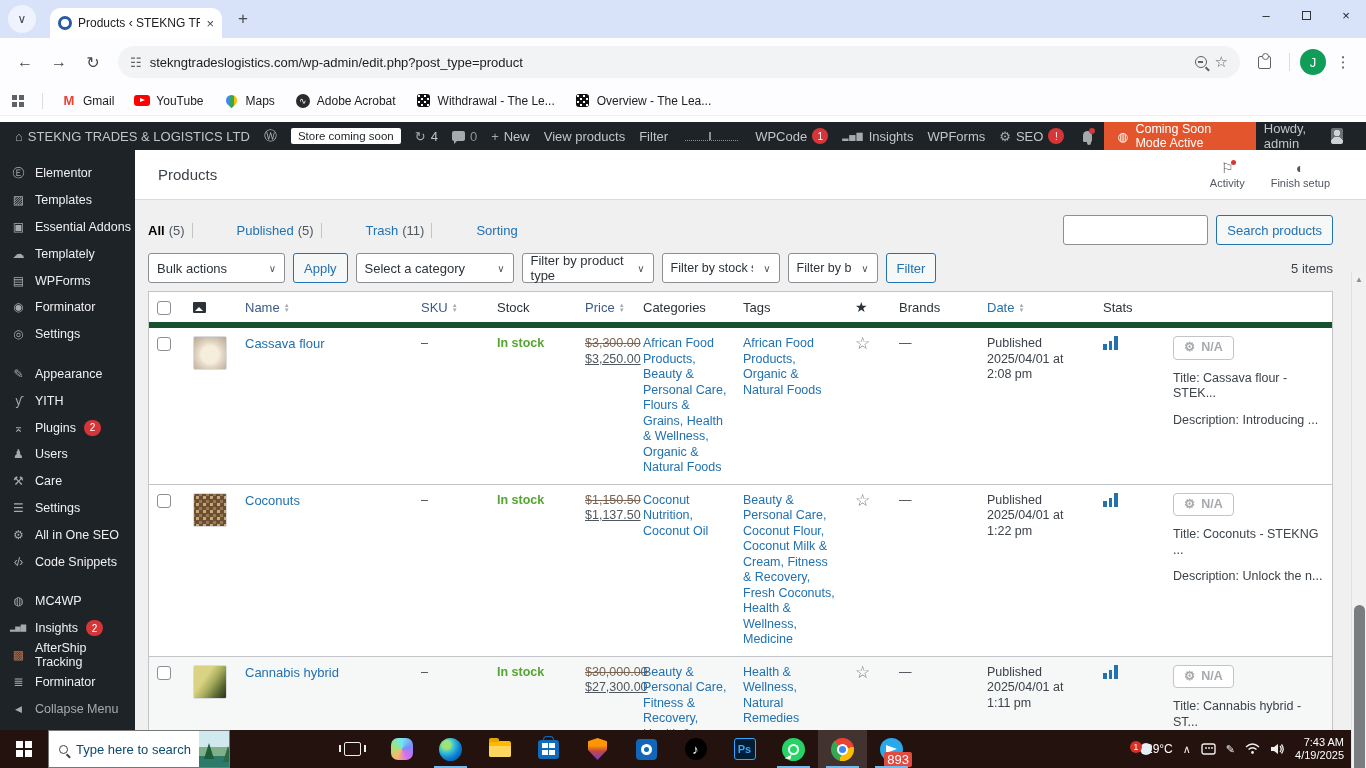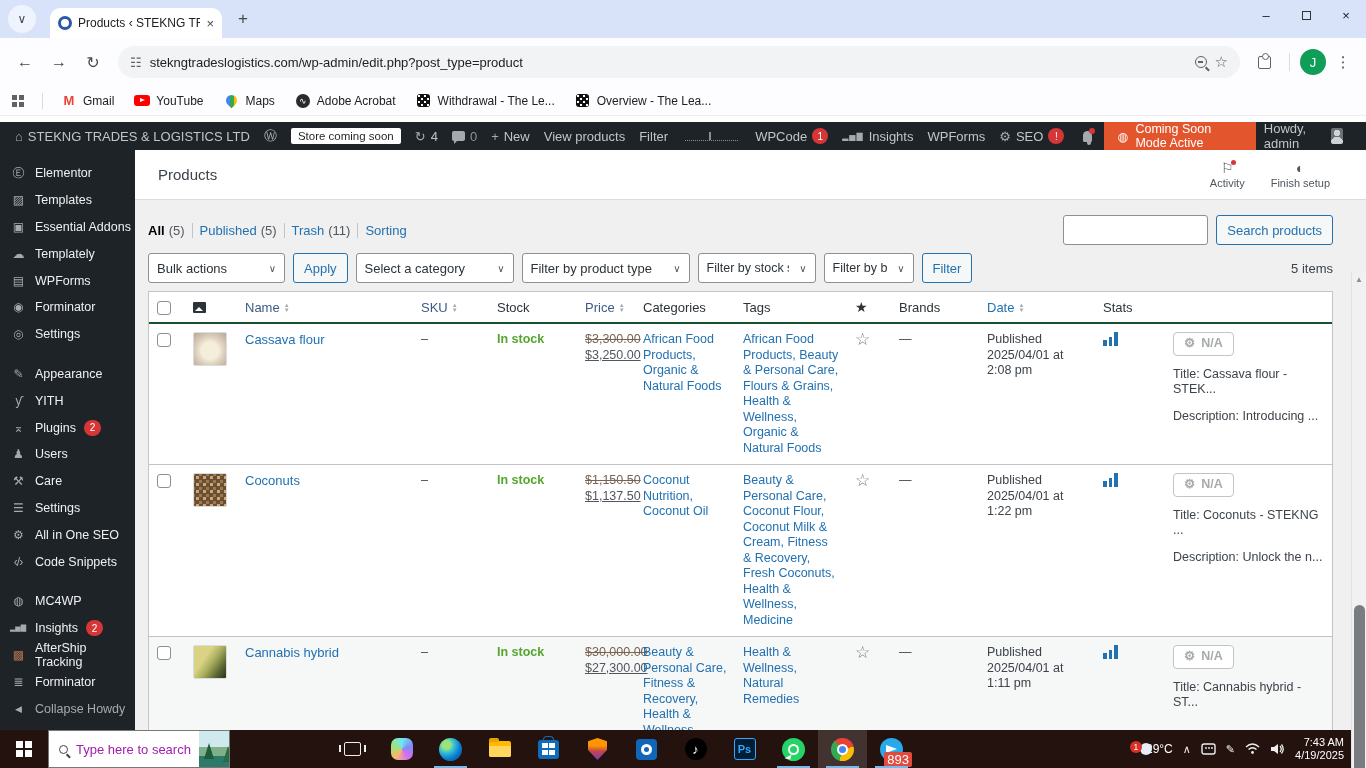--- a/index.html
+++ b/index.html
@@ -93,40 +93,40 @@
   .main { flex:1; background:#f0f0f1; overflow:hidden; }
   .pagehead { height:50px; background:#fff; border-bottom:1px solid #dcdcde; display:flex; align-items:center; justify-content:space-between; padding:0 36px 0 23px; }
   .ptitle { font-size:15px; color:#3c434a; }
   .headtools { display:flex; gap:26px; }
   .htool { display:flex; flex-direction:column; align-items:center; gap:2px; font-size:11px; color:#50575e; }
   .htool .hi { font-size:14px; color:#50575e; position:relative; line-height:1; }
   .flagdot::after { content:""; position:absolute; right:-2px; top:-1px; width:5px; height:5px; border-radius:50%; background:#d63638; }
 
   .content { padding:0 33px 0 13px; }
   .crow1 { display:flex; justify-content:space-between; align-items:center; margin-top:15px; height:30px; }
-  .views { display:flex; align-items:center; font-size:13px; color:#646970; }
+  .views { display:flex; align-items:center; font-size:13px; color:#646970;gap:37px; }
   .views .v { display:flex; gap:4px; padding:0 7px; }
   .views .v:first-child { padding-left:0; }
   .views .v:not(:last-child) { border-right:1px solid #c3c4c7; }
   .vlink { color:#2271b1; }
   .vcur { color:#000; font-weight:bold; }
   .vcount { color:#50575e; }
   .searchwrap { display:flex; gap:8px; align-items:center; }
   .searchbox { width:145px; height:30px; background:#fff; border:1px solid #8c8f94; border-radius:3px; }
   .bluebtn { height:30px; padding:0 10px; background:#f6f7f7; border:1px solid #2271b1; color:#2271b1; border-radius:3px; font-size:13px; display:flex; align-items:center; }
   .crow2 { display:flex; justify-content:space-between; align-items:flex-start; margin-top:8px; }
   .filters { display:flex; gap:8px; flex-wrap:nowrap; }
   .select { height:30px; background:#fff; border:1px solid #8c8f94; border-radius:3px; font-size:13px; color:#2c3338; display:flex; align-items:center; justify-content:space-between; padding:0 8px; gap:10px; }
   .select .car { color:#50575e; font-size:10px; }
   .itemscount { font-size:13px; color:#3c434a; padding-top:8px; }
 
   
   .wtable { margin-top:8px; background:#fff; border:1px solid #c3c4c7; }
   .tgrid { display:grid; grid-template-columns:36px 52px 176px 76px 88px 58px 100px 112px 44px 88px 116px 70px 1fr; }
-  .thead { border-bottom:2px solid #14532d; }
+  .thead { border-bottom:6px solid #14532d; }
   .th { font-size:13px; color:#2c3338; padding:7px 8px; display:flex; align-items:center; gap:4px; }
   .th.sortable { color:#3c5a84; }
   .th.cur { color:#2271b1; }
   .sorticons { display:flex; flex-direction:column; line-height:5px; font-size:6px; color:#a7aaad; padding-top:1px;}
   .trow { border-bottom:1px solid #c3c4c7; }
   .trow.alt { background:#f6f7f7; }
   .cell { padding:8px; font-size:12.5px; color:#3c434a; line-height:15.5px; }
   .wpcb { width:14px; height:14px; border:1px solid #8c8f94; border-radius:3px; background:#fff; display:inline-block; margin-top:1px; }
   .mediaicon { width:13px; height:11px; background:#2c3338; border-radius:1px; position:relative; display:inline-block; }
   .mediaicon::after { content:""; position:absolute; left:2px; bottom:2px; border-left:4px solid transparent; border-right:4px solid transparent; border-bottom:4px solid #fff; }
@@ -154,21 +154,21 @@
   .pgthumb { position:absolute; top:333px; left:2px; width:11px; height:185px; background:#7a7d80; border-radius:6px; }
 
   
   .taskbar { position:absolute; left:0; bottom:0; width:1366px; height:38px; background:#24120e; display:flex; align-items:stretch; color:#fff; }
   .tstart { width:48px; display:flex; align-items:center; justify-content:center; }
   .winlogo { display:grid; grid-template-columns:7px 7px; grid-template-rows:7px 7px; gap:1.5px; }
   .winlogo i { background:#fff; }
   .tsearch { width:182px; background:#fff; border:1px solid #777; display:flex; align-items:center; gap:8px; padding-left:10px; position:relative; overflow:hidden; }
   .mag { width:9px; height:9px; border:1.6px solid #444; border-radius:50%; position:relative; flex:none; }
   .mag::after { content:""; position:absolute; right:-4px; bottom:-4px; width:5px; height:1.6px; background:#444; transform:rotate(45deg); }
-  .tsearchtext { font-size:13px; color:#a21caf; flex:1; white-space:nowrap; }
+  .tsearchtext { font-size:13px; color:#0c4a6e; flex:1; white-space:nowrap; }
   .tsearchart { width:44px; height:100%; flex:none; background:linear-gradient(180deg,#cfe9ee 0 45%, #7fb08a 45% 70%, #2e7a6a 70%); position:relative; }
   .tree { position:absolute; bottom:8px; border-left:5px solid transparent; border-right:5px solid transparent; border-bottom:16px solid #1e5c3a; }
   .tree.a { left:5px; } .tree.b { left:24px; bottom:5px; border-bottom-color:#2a6b45; }
   .tgap { width:98px; }
   .tico { width:49px; display:flex; align-items:center; justify-content:center; position:relative; }
   .tico.active { background:rgba(255,255,255,.14); }
   .tico.open::after { content:""; position:absolute; bottom:0; left:8px; right:8px; height:2px; background:#76b9ed; }
   .taskview { width:17px; height:14px; border:1.6px solid #eee; border-radius:2px; position:relative; }
   .taskview::before, .taskview::after { content:""; position:absolute; top:2px; width:2px; height:7px; background:#eee; }
   .taskview::before { left:-6px; } .taskview::after { right:-6px; }
@@ -419,21 +419,21 @@
       <div class="mitem">
           <span class="mi" style="color:#b07050;">▩</span>
           <span>AfterShip Tracking</span>
         </div>
       <div class="mitem">
           <span class="mi">≣</span>
           <span>Forminator</span>
         </div>
       <div class="mitem collapse">
           <span class="mi" style="font-size:9px;">◀</span>
-          <span>Collapse Howdy</span>
+          <span>Collapse Menu</span>
         </div>
     </div>
 
     <div class="main">
       <div class="pagehead">
         <span class="ptitle">Products</span>
         <span class="headtools">
           <span class="htool">
               <span class="hi flagdot">⚐</span>
               <span>Activity</span>
@@ -474,21 +474,21 @@
           <div class="filters">
             <div class="select" style="width:137px;">
                 <span>Bulk actions</span>
                 <span class="car">∨</span>
               </div>
             <div class="bluebtn">Apply</div>
             <div class="select" style="width:158px;">
                 <span>Select a category</span>
                 <span class="car">∨</span>
               </div>
-            <div class="select" style="width:168px;">
+            <div class="select" style="width:132px;">
                 <span>Filter by product type</span>
                 <span class="car">∨</span>
               </div>
             <div class="select" style="width:118px;font-size:12.5px;">
                 <span style="overflow:hidden;white-space:nowrap;">Filter by stock status</span>
                 <span class="car">∨</span>
               </div>
             <div class="select" style="width:90px;font-size:12.5px;">
                 <span style="overflow:hidden;white-space:nowrap;">Filter by brand</span>
                 <span class="car">∨</span>
@@ -559,22 +559,22 @@
             <div class="cell">
                 <span class="thumb t0"></span>
               </div>
             <div class="cell"><span class="plink">Cassava flour</span></div>
             <div class="cell">–</div>
             <div class="cell"><span class="instock">In stock</span></div>
             <div class="cell">
                 <span class="pricedel">$3,300.00</span>
                 <span class="priceins">$3,250.00</span>
               </div>
+            <div class="cell"><span class="catlink">African Food Products, Beauty &amp; Personal Care, Flours &amp; Grains, Health &amp; Wellness, Organic &amp; Natural Foods</span></div>
             <div class="cell"><span class="catlink">African Food Products, Organic &amp; Natural Foods</span></div>
-            <div class="cell"><span class="catlink">African Food Products, Beauty &amp; Personal Care, Flours &amp; Grains, Health &amp; Wellness, Organic &amp; Natural Foods</span></div>
             <div class="cell"><span class="rowstar">☆</span></div>
             <div class="cell">—</div>
             <div class="cell">
                 <div>Published</div>
                 <div class="datemuted">2025/04/01 at 2:08 pm</div>
               </div>
             <div class="cell"><span class="bars">
                   <i></i>
                   <i></i>
                   <i></i>

